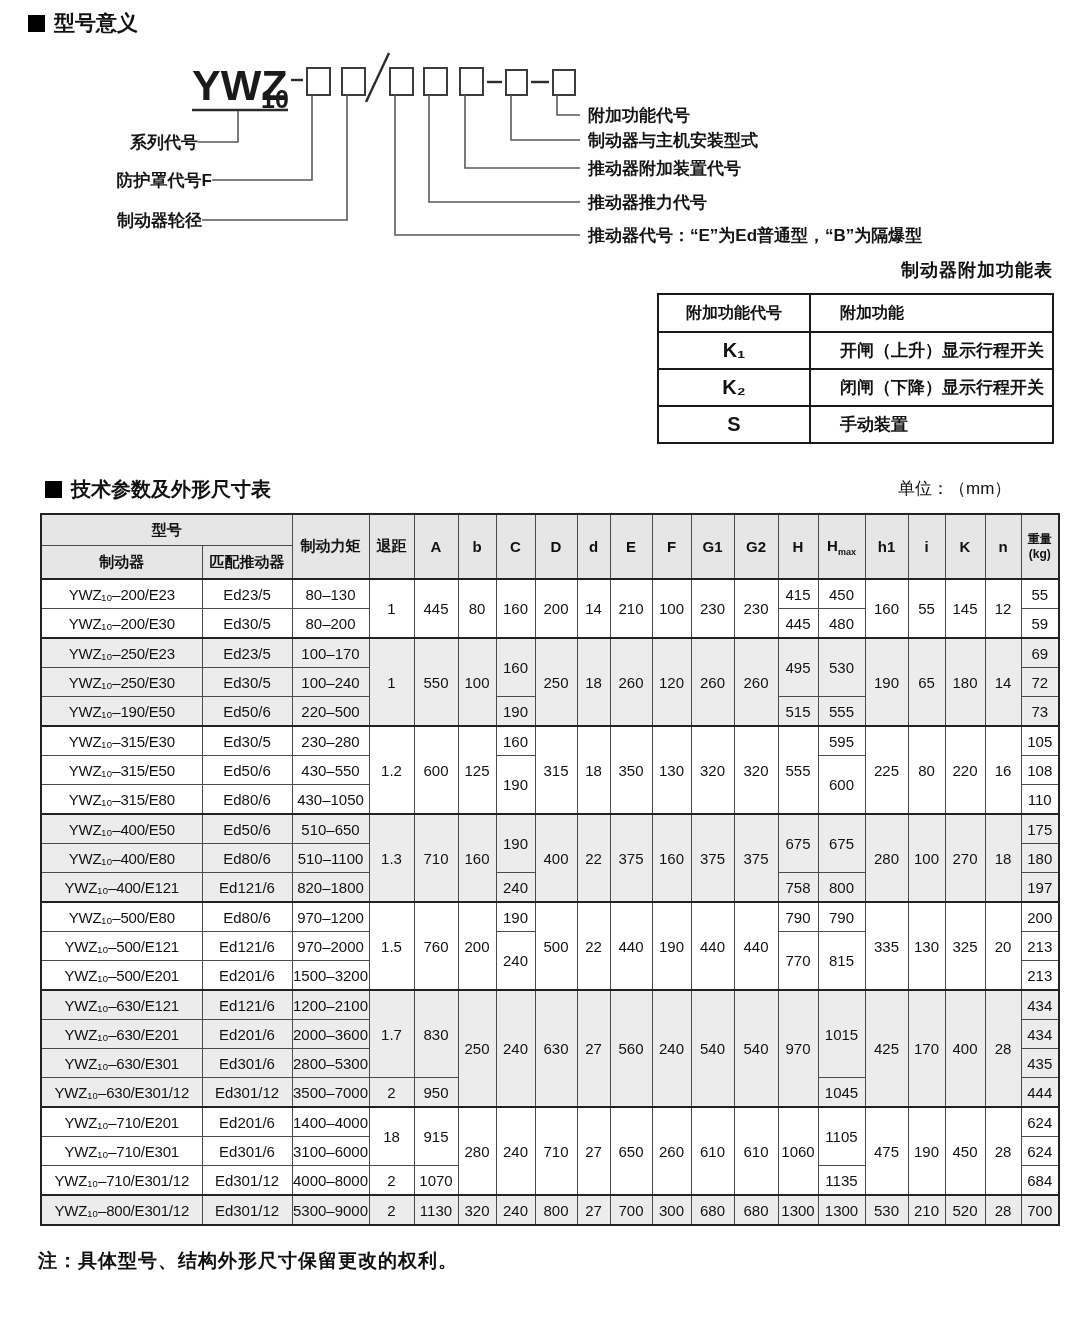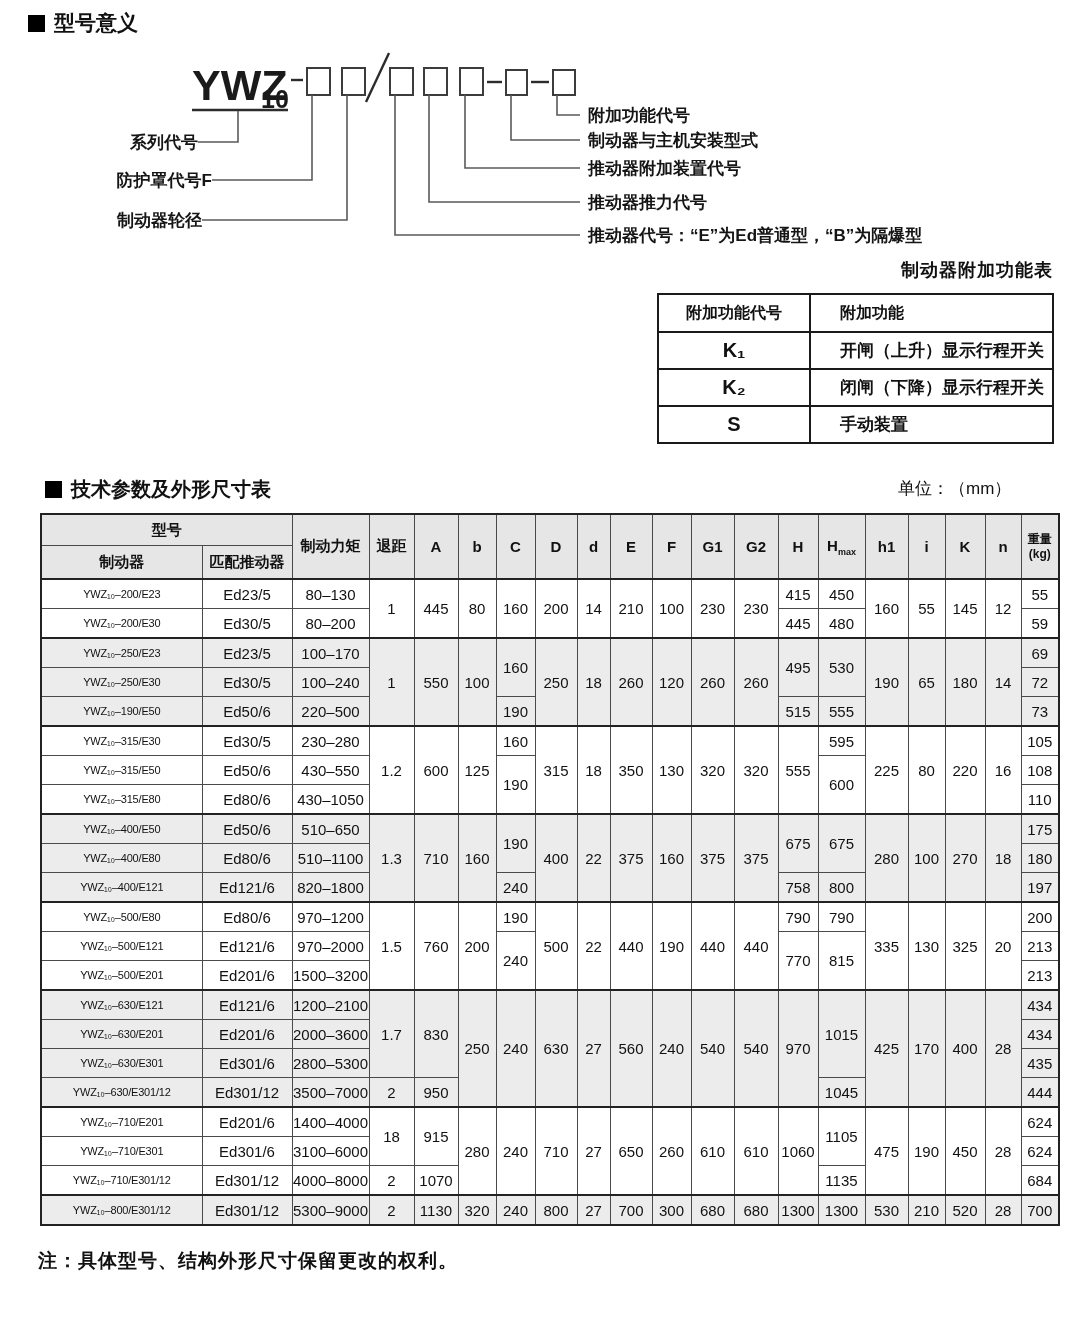--- a/index.html
+++ b/index.html
@@ -37,21 +37,21 @@
   
   #spec-wrap{position:absolute;left:40px;top:513px;}
   table.spec{border-collapse:collapse;table-layout:fixed;width:1018px;border:2px solid #222;}
   .spec th,.spec td{border:1px solid #4a4a4a;text-align:center;padding:0;font-size:15px;overflow:hidden;white-space:nowrap;}
   .spec thead th{background:#e6e6e6;font-weight:bold;}
   .spec thead tr.h1 th{height:30px;}
   .spec thead tr.h2 th{height:32px;}
   .spec tbody td{height:28px;background:#fff;}
   .spec tbody tr.shade td{background:#ececec;}
   .spec tbody tr.gs td{border-top:2px solid #222;}
-  .spec td.model{font-size:11px;letter-spacing:-0.2px;margin-left:30px;}
+  .spec td.model{font-size:15px;letter-spacing:-0.2px;margin-left:30px;}
   .spec th sub{font-size:9px;}
   .spec .wt{font-size:12px;line-height:15px;margin-left:15px;}
 
   #note{position:absolute;left:38px;top:1248px;font-size:19px;font-weight:bold;letter-spacing:1px;}
 </style>
 </head>
 <body>
 
 <div class="sec-title" id="title1">
   <span class="sq"></span>

